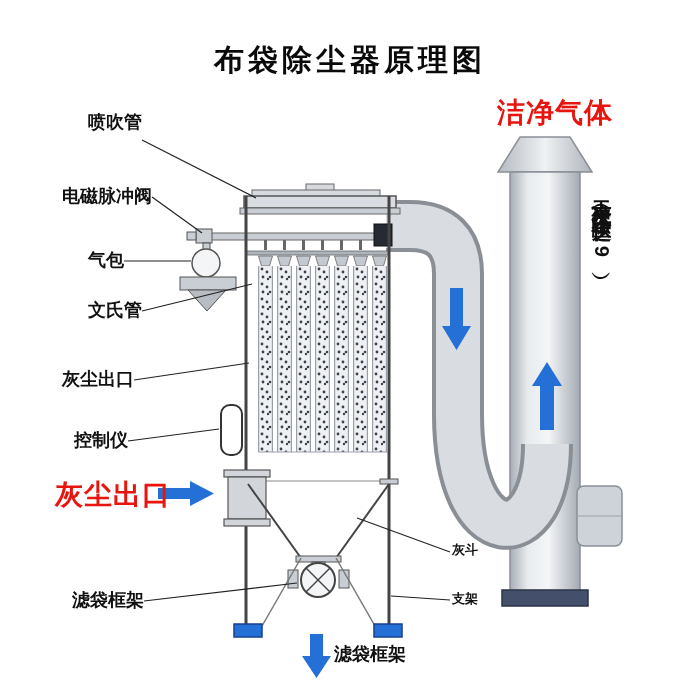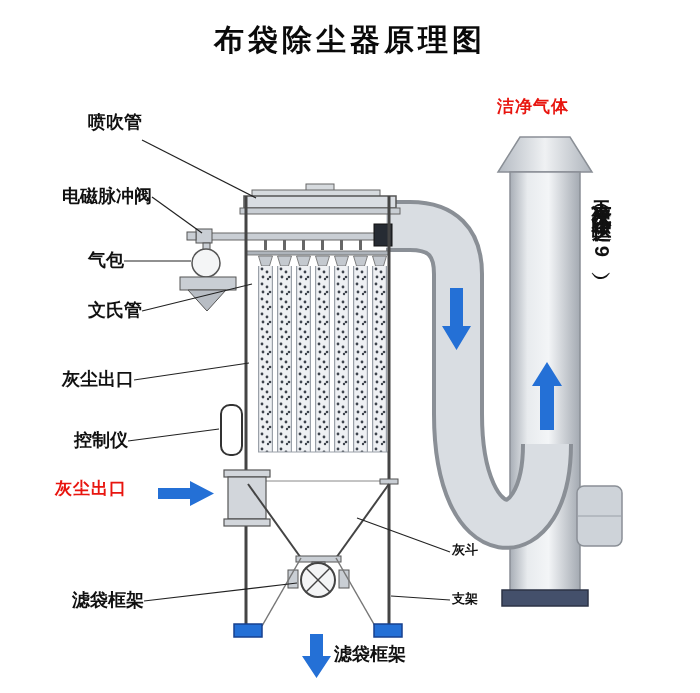--- a/index.html
+++ b/index.html
@@ -1,21 +1,21 @@
 <!DOCTYPE html>
 <html style="--red: #e8150f; --blue: #2470d6;"><head>
 <meta charset="utf-8">
 <style>
   * { margin:0; padding:0; box-sizing:border-box; }
   html,body { background:#ffffff; font-family:"Liberation Sans","DejaVu Sans",sans-serif; }
   .stage { position:relative; width:700px; height:693px; background:#ffffff; overflow:hidden; margin:0 auto; }
-  .title { position:absolute; top:20px; left:0; width:100%; text-align:center;
+  .title { position:absolute; top:40px; left:0; width:100%; text-align:center;
            font-size:30px; font-weight:700; letter-spacing:4px; color:#0a0a0a; }
   .lbl { position:absolute; font-size:18px; font-weight:700; color:#111; white-space:nowrap; line-height:1.1; }
-  .lbl.red { color:var(--red,#e8150f); font-size:17px; letter-spacing:1px;font-family:Liberation Serif, serif; }
+  .lbl.red { color:var(--red,#e8150f); font-size:28px; letter-spacing:1px;font-family:Liberation Serif, serif; }
   .lbl.vert { writing-mode:vertical-rl; letter-spacing:3px; font-size:20px; }
   .lbl.small { font-size:13px; }
   svg.diagram { position:absolute; left:0; top:0; }
 </style>
 </head>
 <body>
 
 <div class="stage">
 
   <svg class="diagram" width="700" height="693" viewBox="0 0 700 693">

